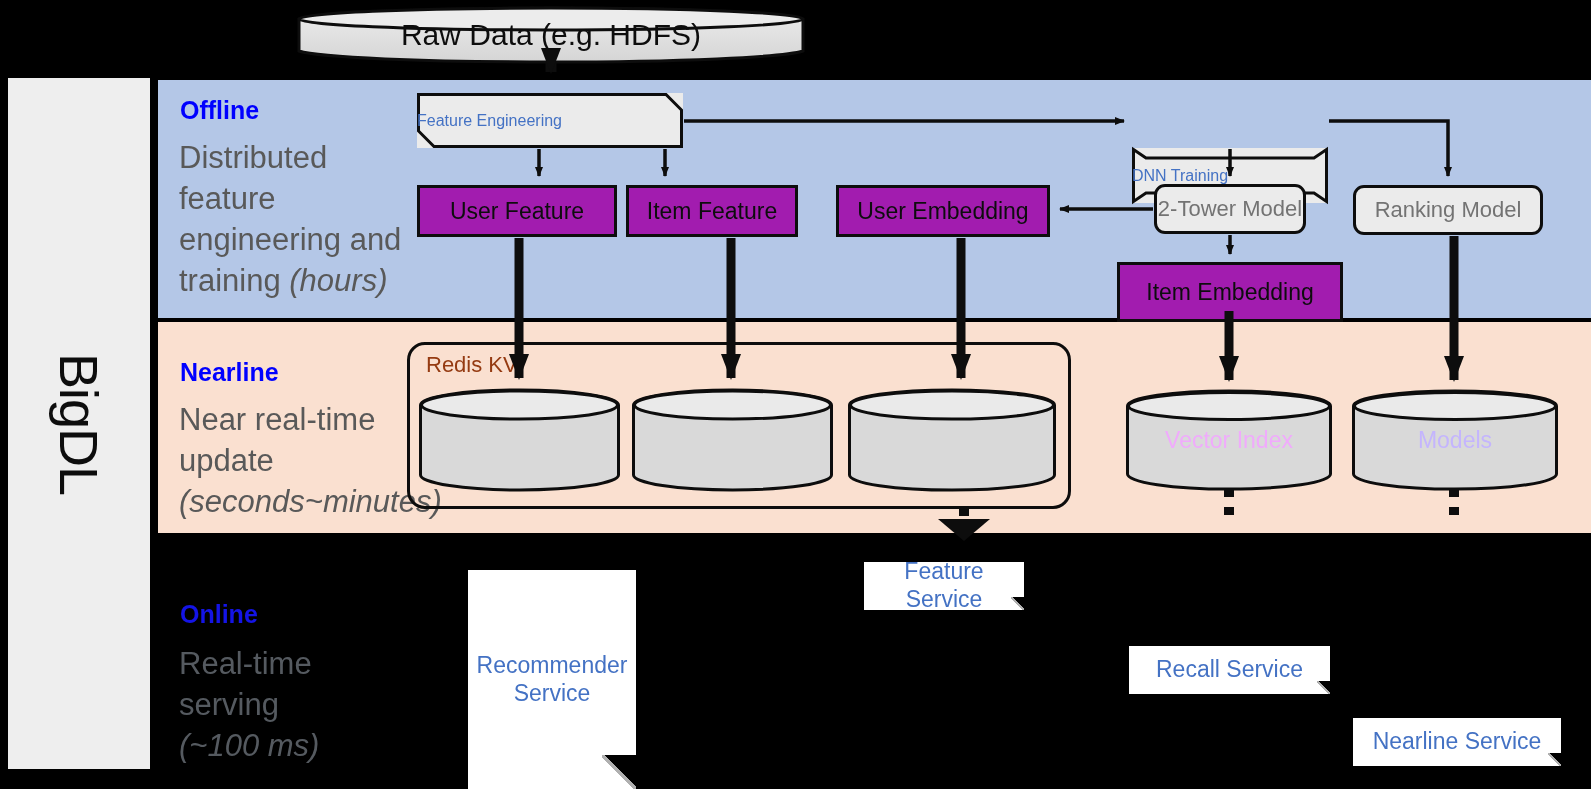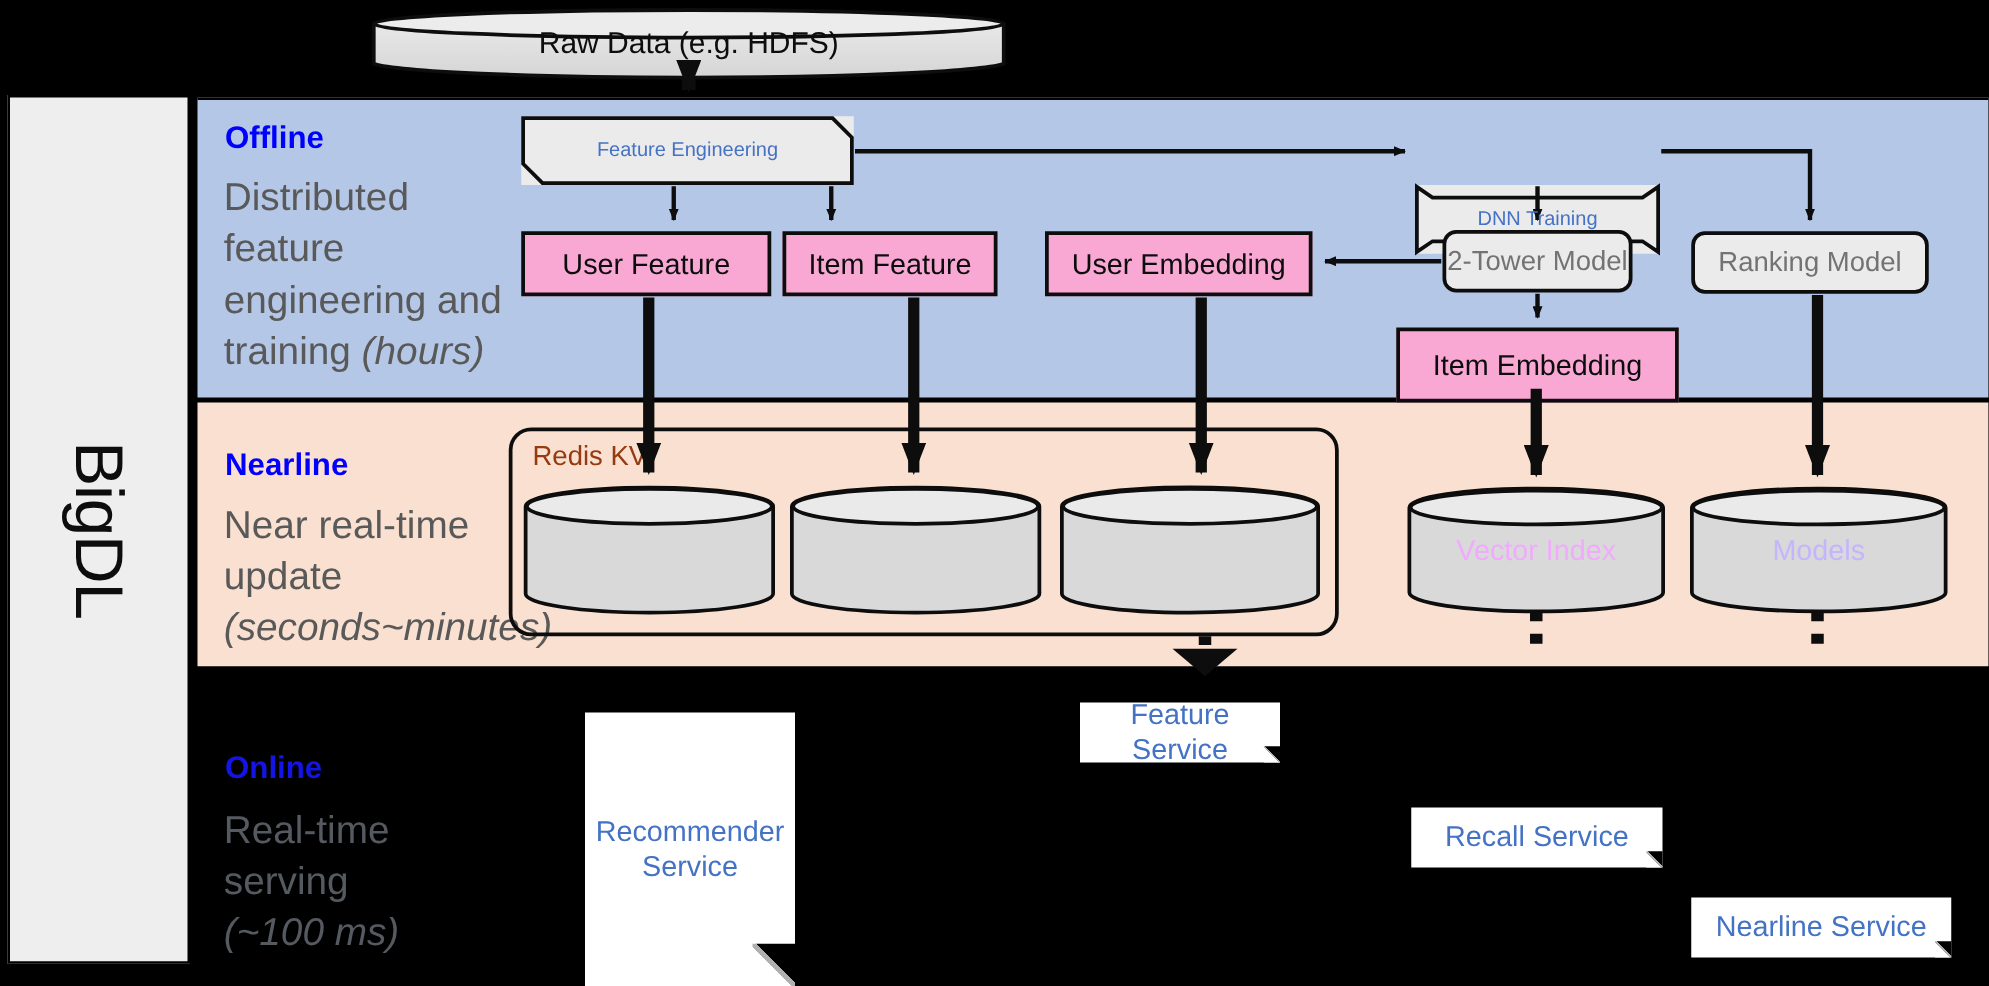--- a/index.html
+++ b/index.html
@@ -72,34 +72,34 @@
   
   .node {
     display: flex; align-items: center; justify-content: center;
     text-align: center;
     border: 3px solid #0d0d0d;
     font-size: 23px;
     line-height: 1.15;
   }
   
   .box-grey {
-    background: #f9a8d4;
+    background: #a21caf;
     color: #0d0d0d;
   }
   
   .box-proc {
     background: #ebebeb;
     color: #4472c4;
     border: none;
     position: relative;
   }
   .box-proc .inner {
     position: absolute; inset: 0;
     background: #ebebeb;
-    display:flex; align-items:center; justify-content:center;
+    display:flex; align-items:center; justify-content:flex-start;
     clip-path: polygon(0 0, calc(100% - 17px) 0, 100% 17px, 100% 100%, 17px 100%, 0 calc(100% - 17px));
     box-shadow: none;
   }
   .box-proc svg.frame { position:absolute; inset:0; width:100%; height:100%; overflow:visible; }
 
   
   .box-model {
     background: #ebebeb;
     color: #737373;
     border: 3px solid #0d0d0d;
@@ -189,21 +189,21 @@
     <svg viewBox="0 0 510 60" preserveAspectRatio="none">
       <defs>
         <linearGradient id="cg1" x1="0" y1="0" x2="0" y2="1">
           <stop offset="0%" stop-color="#ededed"></stop>
             <stop offset="100%" stop-color="#d5d5d5"></stop>
         </linearGradient>
       </defs>
       <path d="M3,14 L3,46 A255,13 0 0 0 507,46 L507,14 A255,13 0 0 0 3,14 Z" fill="url(#cg1)" stroke="#0d0d0d" stroke-width="3"></path>
       <ellipse cx="255" cy="14" rx="252" ry="11" fill="#ececec" stroke="#0d0d0d" stroke-width="3"></ellipse>
     </svg>
-    <div class="cyl-label" style="color:#0d0d0d; font-size:24px;">Raw Data (e.g. HDFS)</div>
+    <div class="cyl-label" style="color:#0d0d0d; font-size:30px;">Raw Data (e.g. HDFS)</div>
   </div>
 
   <div class="abs box-proc" style="left:417px; top:93px; width:266px; height:55px;">
     <svg class="frame" viewBox="0 0 266 55" preserveAspectRatio="none">
       <path d="M1.5,1.5 L249,1.5 L264.5,17 L264.5,53.5 L17,53.5 L1.5,38 Z" fill="#ebebeb" stroke="#0d0d0d" stroke-width="3"></path>
     </svg>
     <div class="inner" style="background:transparent; z-index:2;">
       <span>Feature Engineering</span>
     </div>
   </div>

